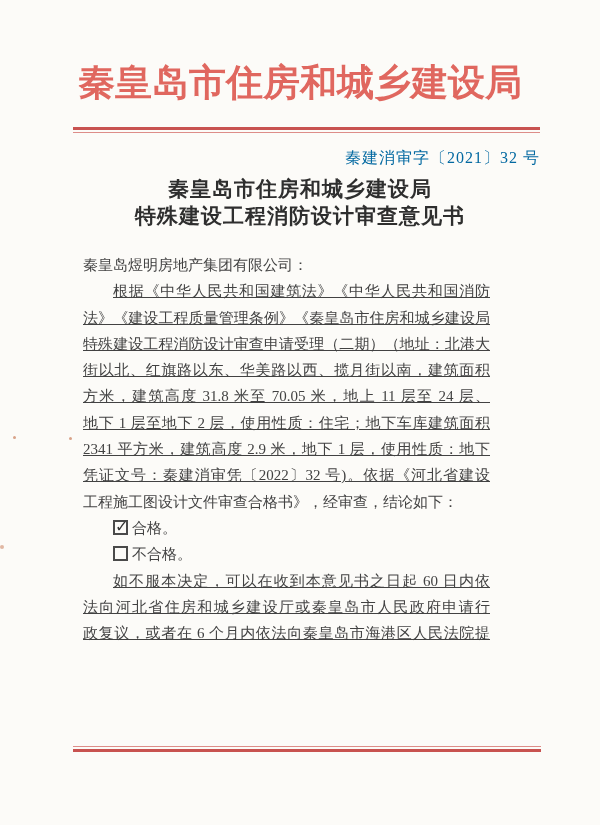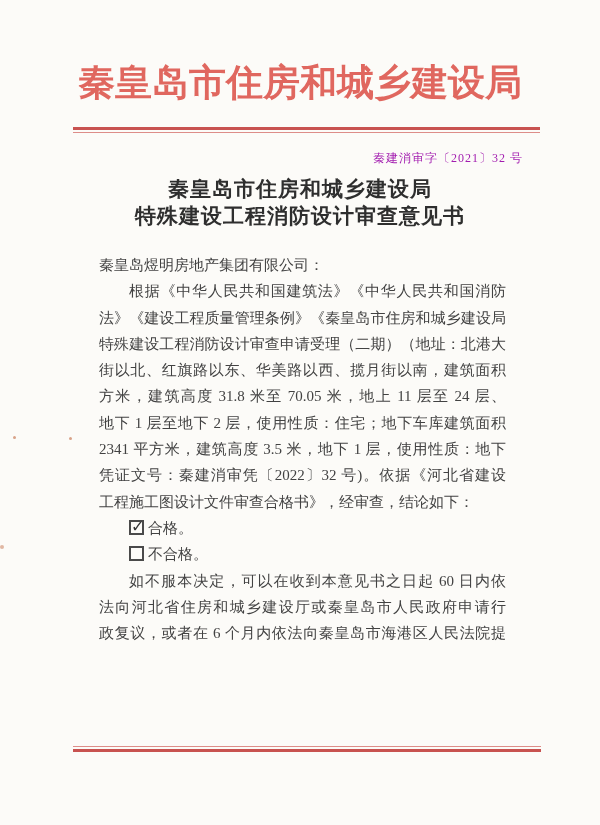--- a/index.html
+++ b/index.html
@@ -19,36 +19,36 @@
     color:#e0675f;
     letter-spacing:0px;
   }
   .rule { position:absolute; left:73px; width:467px; }
   .rule-header { top:127px; }
   .rule-footer { top:746px; width:468px; }
   .rule .thick { height:3px; background:#c85250; }
   .rule .gap { height:2px; }
   .rule .thin { height:1px; background:#dd8d89; }
   .doc-number {
-    position:absolute; top:146px; left:68px; width:455px;
+    position:absolute; top:146px; left:85px; width:455px;
     text-align:right;
-    font-size:12px; line-height:24px; color:#a21caf;
+    font-size:16px; line-height:24px; color:#0369a1;
     letter-spacing:1px;
   }
   .doc-title {
     position:absolute; top:176px; left:0; width:100%;
     text-align:center;
     font-size:21px; font-weight:bold; line-height:27px;
     color:#2e2e2e; letter-spacing:1px;
   }
   .body-text {
-    position:absolute; top:252px; left:99px; width:407px;
+    position:absolute; top:252px; left:83px; width:407px;
   }
   .bl { font-size:15px; line-height:26.3px; color:#424242; white-space:nowrap; }
-  .j { white-space:normal; text-align:justify; text-align-last:justify; }
+  .j { white-space:normal; text-align:justify; text-align-last:justify;text-decoration:underline; }
   .ind { text-indent:2em; }
   .cb-row { padding-left:30px; }
   .checkbox {
     display:inline-block; width:15px; height:15px;
     border:2px solid #4a4a4a; box-sizing:border-box;
     vertical-align:-2px; margin-right:4px; position:relative;
     background:transparent;
   }
   .checkbox .mark {
     position:absolute; left:0px; top:-8px;
@@ -82,21 +82,21 @@
   </div>
 
   <div class="body-text">
     <div class="bl">秦皇岛煜明房地产集团有限公司：</div>
     <div class="bl j ind">根据《中华人民共和国建筑法》《中华人民共和国消防</div>
     <div class="bl j">法》《建设工程质量管理条例》《秦皇岛市住房和城乡建设局</div>
     <div class="bl j">特殊建设工程消防设计审查申请受理（二期）（地址：北港大</div>
     <div class="bl j">街以北、红旗路以东、华美路以西、揽月街以南，建筑面积</div>
     <div class="bl j">方米，建筑高度 31.8 米至 70.05 米，地上 11 层至 24 层、</div>
     <div class="bl j">地下 1 层至地下 2 层，使用性质：住宅；地下车库建筑面积</div>
-    <div class="bl j">2341 平方米，建筑高度 3.5 米，地下 1 层，使用性质：地下</div>
+    <div class="bl j">2341 平方米，建筑高度 2.9 米，地下 1 层，使用性质：地下</div>
     <div class="bl j">凭证文号：秦建消审凭〔2022〕32 号)。依据《河北省建设</div>
     <div class="bl">工程施工图设计文件审查合格书》，经审查，结论如下：</div>
 
     <div class="bl cb-row">
       <span class="checkbox checked"><span class="mark">✓</span></span><span>合格。</span>
     </div>
     <div class="bl cb-row">
       <span class="checkbox"><span class="mark"></span></span><span>不合格。</span>
     </div>
 

